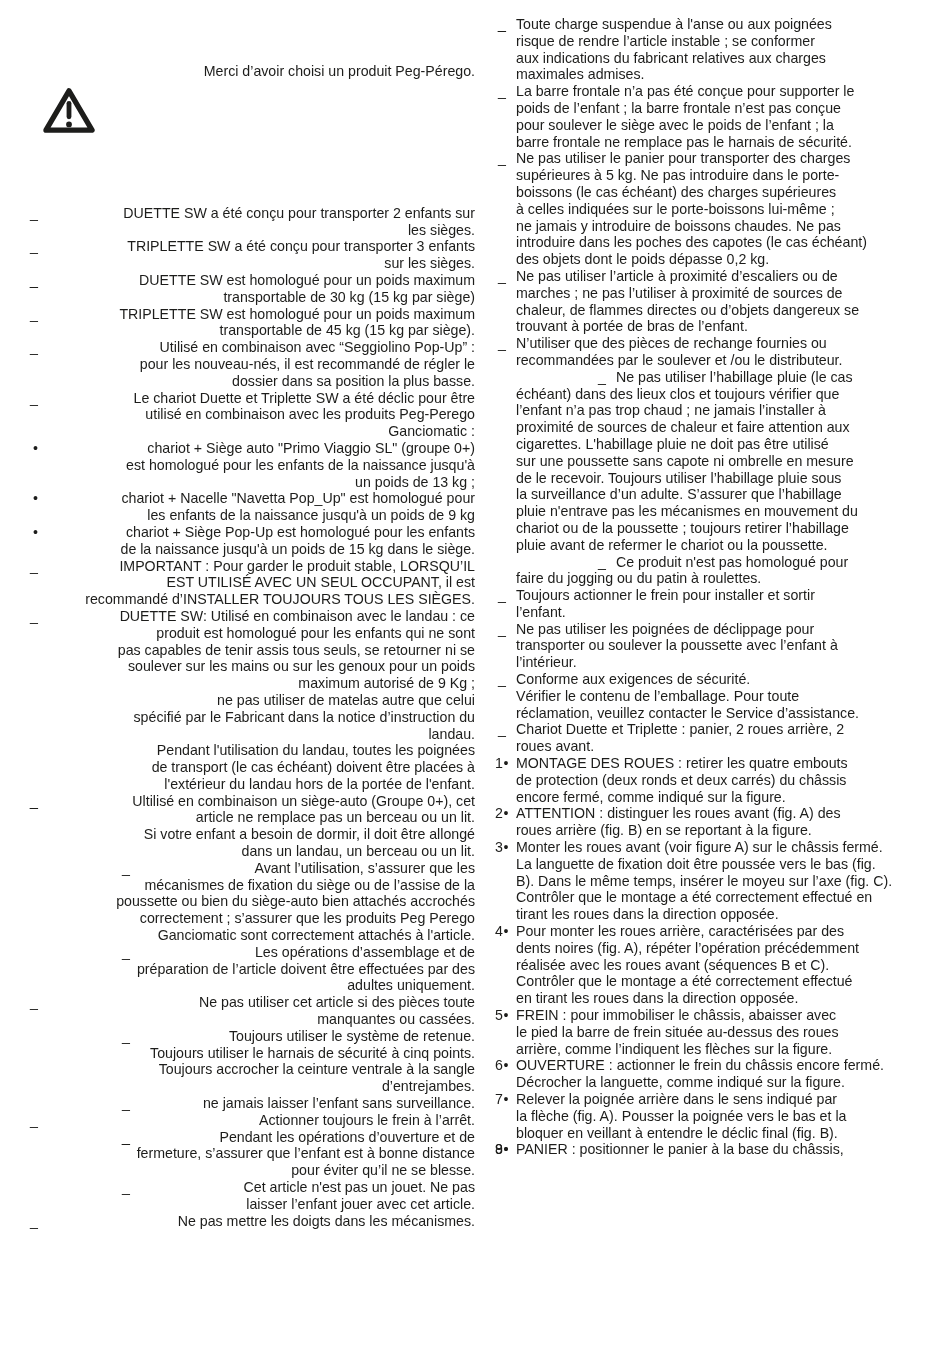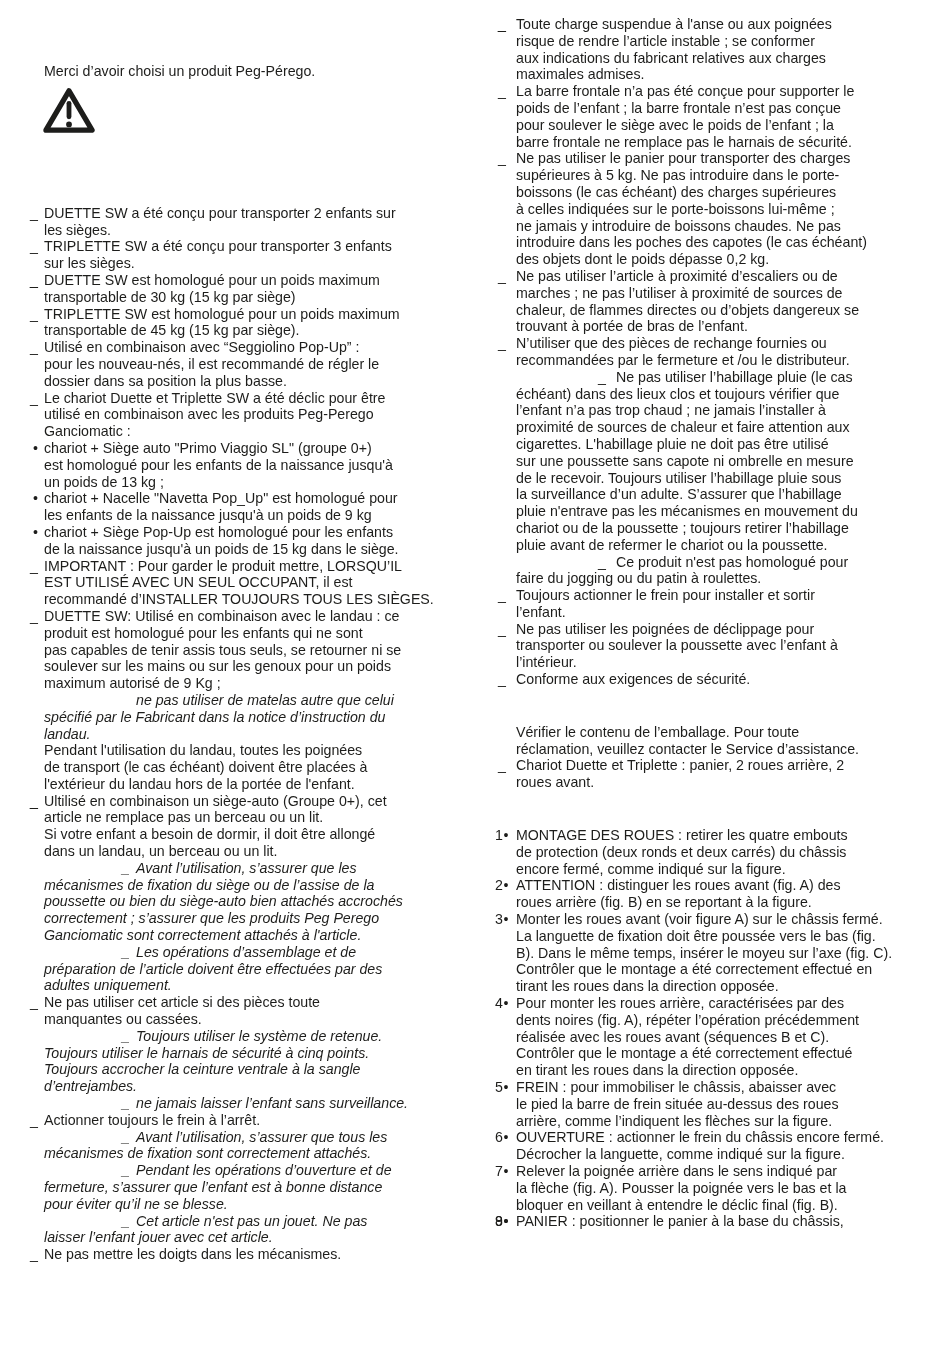--- a/index.html
+++ b/index.html
@@ -11,38 +11,38 @@
     padding:16px 6px 0 30px;
     display:flex;
     gap:20px;
     overflow:hidden;
     font-family:"Liberation Sans","DejaVu Sans",sans-serif;
     font-size:14.2px;
     line-height:16.8px;
     color:#1d1d1b;
   }
   .col{flex:0 0 auto;}
-  .col.left{width:445px;}
+  .col.left{width:445px;text-align:right;}
   .col.right{width:443px;}
   .intro{margin:47px 0 0 14px;}
   .warnicon{margin:7px 0 0 12px;width:54px;height:48px;}
   .warnicon svg{display:block;width:54px;height:48px;}
   .list{margin:0;}
   .left .list{margin-top:70px;}
   .item{position:relative;margin:0;}
   .left .item{padding-left:14px;}
   .right .item{padding-left:21px;}
   .mk{position:absolute;left:0;top:0;white-space:pre;}
   .mk.bullet{padding-left:3px;}
   .right .mk.dash{padding-left:3px;}
   .mk.num{letter-spacing:0.5px;}
   .tx{white-space:pre;}
-  .left .item.ind{text-indent:92px;font-style:italic;}
+  .left .item.ind{text-indent:92px;}
   .right .item.ind{text-indent:100px;}
-  .sect{margin-top:36px;}
+  .sect{}
 </style>
 </head>
 <body>
 
 <div class="page">
   <div class="col left">
     <p class="intro">Merci d’avoir choisi un produit Peg-Pérego.</p>
     <div class="warnicon">
       <svg viewBox="0 0 56 50" aria-hidden="true">
         <path d="M28 4 L52 45 L4 45 Z" fill="none" stroke="#1d1d1b" stroke-width="5.5" stroke-linejoin="round"></path>
@@ -66,21 +66,21 @@
         <div class="item"><span class="mk dash">_</span><span class="tx">Le chariot Duette et Triplette SW a été déclic pour être
 utilisé en combinaison avec les produits Peg-Perego
 Ganciomatic :</span></div>
         <div class="item"><span class="mk bullet">•</span><span class="tx">chariot + Siège auto "Primo Viaggio SL" (groupe 0+)
 est homologué pour les enfants de la naissance jusqu'à
 un poids de 13 kg ;</span></div>
         <div class="item"><span class="mk bullet">•</span><span class="tx">chariot + Nacelle "Navetta Pop_Up" est homologué pour
 les enfants de la naissance jusqu'à un poids de 9 kg</span></div>
         <div class="item"><span class="mk bullet">•</span><span class="tx">chariot + Siège Pop-Up est homologué pour les enfants
 de la naissance jusqu'à un poids de 15 kg dans le siège.</span></div>
-        <div class="item"><span class="mk dash">_</span><span class="tx">IMPORTANT : Pour garder le produit mettre, LORSQU’IL
+        <div class="item"><span class="mk dash">_</span><span class="tx">IMPORTANT : Pour garder le produit stable, LORSQU’IL
 EST UTILISÉ AVEC UN SEUL OCCUPANT, il est
 recommandé d’INSTALLER TOUJOURS TOUS LES SIÈGES.</span></div>
         <div class="item"><span class="mk dash">_</span><span class="tx">DUETTE SW: Utilisé en combinaison avec le landau : ce
 produit est homologué pour les enfants qui ne sont
 pas capables de tenir assis tous seuls, se retourner ni se
 soulever sur les mains ou sur les genoux pour un poids
 maximum autorisé de 9 Kg ;</span></div>
         <div class="item ind"><span class="mk"></span><span class="tx">ne pas utiliser de matelas autre que celui
 spécifié par le Fabricant dans la notice d’instruction du
 landau.</span></div>
@@ -101,22 +101,21 @@
 préparation de l’article doivent être effectuées par des
 adultes uniquement.</span></div>
         <div class="item"><span class="mk dash">_</span><span class="tx">Ne pas utiliser cet article si des pièces toute
 manquantes ou cassées.</span></div>
         <div class="item ind"><span class="mk dash">_</span><span class="tx">Toujours utiliser le système de retenue.
 Toujours utiliser le harnais de sécurité à cinq points.
 Toujours accrocher la ceinture ventrale à la sangle
 d’entrejambes.</span></div>
         <div class="item ind"><span class="mk dash">_</span><span class="tx">ne jamais laisser l’enfant sans surveillance.</span></div>
         <div class="item"><span class="mk dash">_</span><span class="tx">Actionner toujours le frein à l’arrêt.</span></div>
-        <div class="item ind"><span class="mk dash">_</span><span class="tx">Avant l’utilisation, s’assurer que tous les
-mécanismes de fixation sont correctement attachés.</span></div>
+        <div class="item ind"><span class="mk dash">_</span></div>
         <div class="item ind"><span class="mk dash">_</span><span class="tx">Pendant les opérations d’ouverture et de
 fermeture, s’assurer que l’enfant est à bonne distance
 pour éviter qu’il ne se blesse.</span></div>
         <div class="item ind"><span class="mk dash">_</span><span class="tx">Cet article n'est pas un jouet. Ne pas
 laisser l’enfant jouer avec cet article.</span></div>
         <div class="item"><span class="mk dash">_</span><span class="tx">Ne pas mettre les doigts dans les mécanismes.</span></div>
       </div>
   </div>
   <div class="col right">
     <div class="list">
@@ -134,21 +133,21 @@
 boissons (le cas échéant) des charges supérieures
 à celles indiquées sur le porte-boissons lui-même ;
 ne jamais y introduire de boissons chaudes. Ne pas
 introduire dans les poches des capotes (le cas échéant)
 des objets dont le poids dépasse 0,2 kg.</span></div>
         <div class="item"><span class="mk dash">_</span><span class="tx">Ne pas utiliser l’article à proximité d’escaliers ou de
 marches ; ne pas l’utiliser à proximité de sources de
 chaleur, de flammes directes ou d’objets dangereux se
 trouvant à portée de bras de l’enfant.</span></div>
         <div class="item"><span class="mk dash">_</span><span class="tx">N’utiliser que des pièces de rechange fournies ou
-recommandées par le fermeture et /ou le distributeur.</span></div>
+recommandées par le soulever et /ou le distributeur.</span></div>
         <div class="item ind"><span class="mk dash">_</span><span class="tx">Ne pas utiliser l’habillage pluie (le cas
 échéant) dans des lieux clos et toujours vérifier que
 l’enfant n’a pas trop chaud ; ne jamais l’installer à
 proximité de sources de chaleur et faire attention aux
 cigarettes. L'habillage pluie ne doit pas être utilisé
 sur une poussette sans capote ni ombrelle en mesure
 de le recevoir. Toujours utiliser l’habillage pluie sous
 la surveillance d’un adulte. S’assurer que l’habillage
 pluie n'entrave pas les mécanismes en mouvement du
 chariot ou de la poussette ; toujours retirer l’habillage

